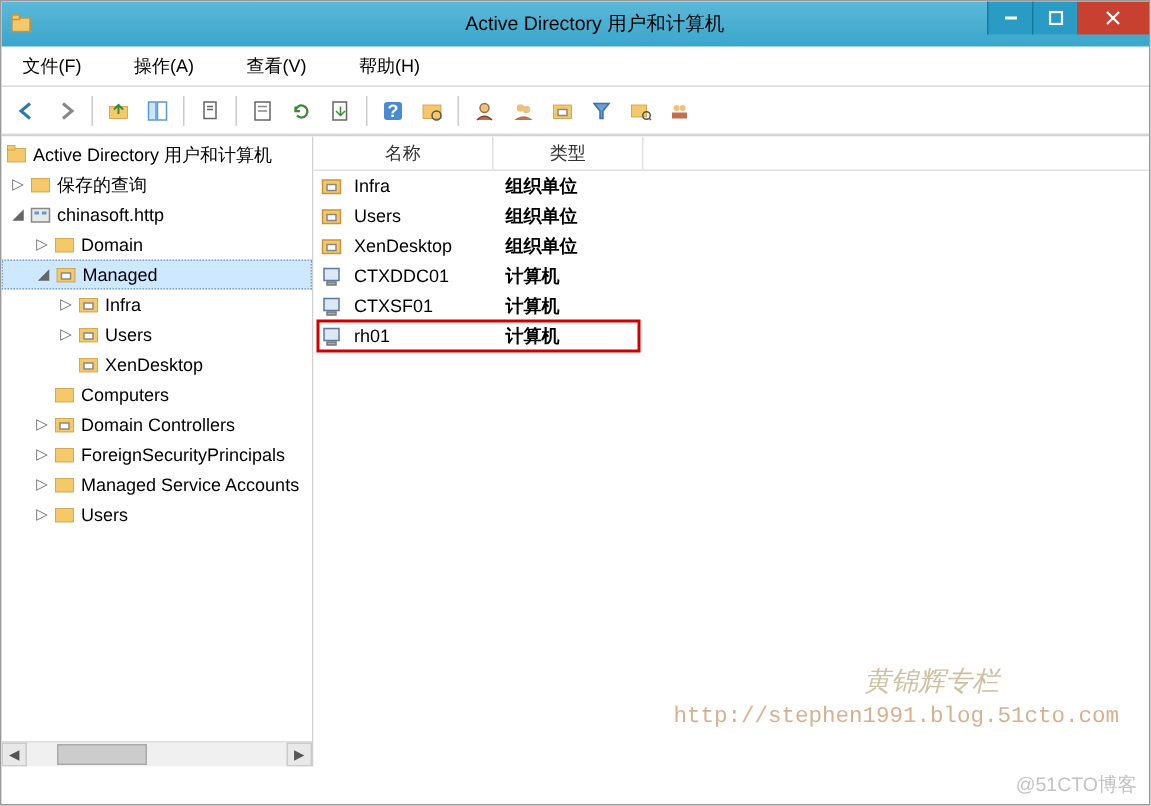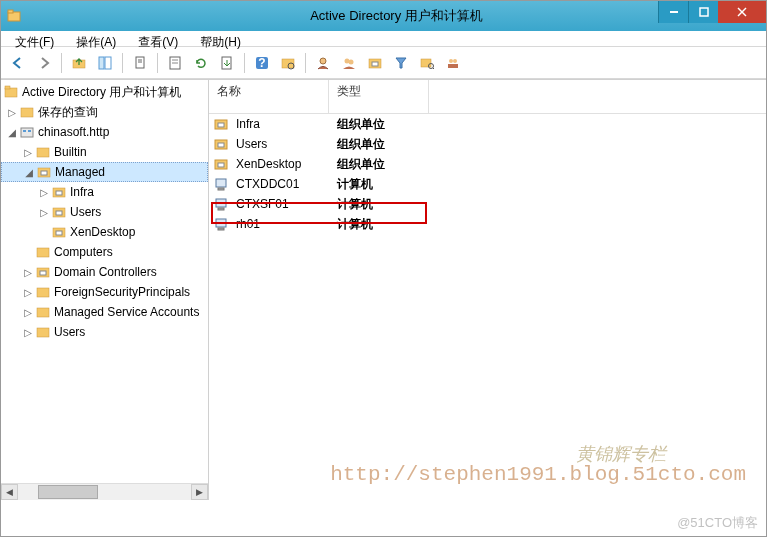--- a/index.html
+++ b/index.html
@@ -6,55 +6,55 @@
 body { background: #fff; width: 767px; height: 537px; overflow: hidden; border: 1px solid #999; position: relative; }
 
 .titlebar { height: 30px; background: linear-gradient(#5bb8d8, #3aa6cc); display: flex; align-items: center; position: relative; }
 .titlebar .title { flex: 1; text-align: center; color: #000; font-size: 13px; }
 .titlebar .icon-box { width: 26px; height: 30px; display: flex; align-items: center; justify-content: center; }
 .win-controls { display: flex; height: 22px; position: absolute; right: 0; top: 0; }
 .win-controls div { width: 30px; height: 22px; display: flex; align-items: center; justify-content: center; font-size: 12px; cursor: pointer; }
 .win-min, .win-max { background: #2a9bc4; color: #fff; border-left: 1px solid #1a7a9a; }
 .win-close { background: #c84030; color: #fff; width: 48px !important; }
 
-.menubar { height: 16px; background: #fff; border-bottom: 1px solid #d8d8d8; display: flex; align-items: flex-start; padding: 0 6px; gap: 6px; }
+.menubar { height: 27px; background: #fff; border-bottom: 1px solid #d8d8d8; display: flex; align-items: center; padding: 0 6px; gap: 19px; }
 .menubar span { padding: 3px 8px; cursor: pointer; }
 
 .toolbar { height: 32px; background: #fff; border-bottom: 1px solid #d8d8d8; display: flex; align-items: center; padding: 0 6px; gap: 4px; }
 .tb-btn { width: 22px; height: 22px; display: flex; align-items: center; justify-content: center; cursor: pointer; border: 1px solid transparent; }
 .tb-sep { width: 1px; height: 20px; background: #ccc; margin: 0 2px; }
 
 .content { display: flex; height: calc(100% - 30px - 24px - 32px - 28px); border-top: 1px solid #d0d0d0; }
 .tree-pane { width: 208px; border-right: 1px solid #d0d0d0; overflow: hidden; background: #fff; position: relative; }
 .tree { padding: 2px 0; }
 .tree-row { display: flex; align-items: center; height: 20px; white-space: nowrap; cursor: pointer; }
 .tree-row.selected { background: #cde8ff; border: 1px dotted #7da2ce; }
 .expander { width: 14px; text-align: center; color: #666; font-size: 10px; user-select: none; }
 .node-icon { width: 16px; height: 16px; display: inline-flex; align-items: center; justify-content: center; margin-right: 3px; }
 
 .hscroll { position: absolute; bottom: 0; left: 0; right: 0; height: 17px; background: #f0f0f0; border-top: 1px solid #ddd; display: flex; }
 .hscroll .arrow { width: 17px; background: #e8e8e8; border: 1px solid #ccc; display: flex; align-items: center; justify-content: center; font-size: 9px; color: #555; }
 .hscroll .track { flex: 1; position: relative; }
 .hscroll .thumb { position: absolute; left: 20px; width: 60px; top: 1px; bottom: 1px; background: #ccc; border: 1px solid #aaa; }
 
 .list-pane { flex: 1; background: #fff; position: relative; overflow: hidden; }
-.list-header { height: 34px; display: flex; border-bottom: 1px solid #e0e0e0; }
+.list-header { height: 23px; display: flex; border-bottom: 1px solid #e0e0e0; text-align: center; }
 .list-header div { padding: 3px 8px; border-right: 1px solid #e0e0e0; color: #333; }
 .col-name { width: 120px; }
 .col-type { width: 100px; }
 .col-desc { flex: 1; }
 .list-body { }
 .list-row { display: flex; height: 20px; align-items: center; cursor: pointer; }
 .list-row .cell-name { width: 120px; padding-left: 4px; display: flex; align-items: center; gap: 4px; }
 .list-row .cell-type { width: 100px; padding-left: 8px; font-weight: bold; }
 .list-row .cell-desc { flex: 1; padding-left: 8px; }
 .highlight-box { position: absolute; border: 2px solid #d00000; pointer-events: none; }
 
 .watermark1 { position: absolute; right: 100px; bottom: 70px; color: #b8a878; font-style: italic; font-family: Liberation Serif, serif; font-size: 18px; opacity: 0.7; pointer-events: none; }
-.watermark2 { position: absolute; right: 20px; bottom: 50px; color: #c89060; font-size: 21px; opacity: 0.7; font-family: "Courier New", monospace; pointer-events: none; }
+.watermark2 { position: absolute; right: 20px; bottom: 50px; color: #c89060; font-size: 15px; opacity: 0.7; font-family: "Courier New", monospace; pointer-events: none; }
 .watermark3 { position: absolute; right: 8px; bottom: 4px; color: #999; font-size: 13px; opacity: 0.6; pointer-events: none; }
 
 .footer-space { height: 28px; background: #fff; }
 
 
 .svg-folder { fill: #f5c869; stroke: #c9953a; stroke-width: 0.5; }
 </style>
 </head>
 <body>
 
@@ -232,21 +232,21 @@
           </span>
         <span>chinasoft.http</span>
       </div>
       <div class="tree-row" style="padding-left:20px">
         <span class="expander">▷</span>
         <span class="node-icon">
             <svg width="16" height="16">
               <rect x="2" y="4" width="12" height="9" class="svg-folder"></rect>
             </svg>
           </span>
-        <span>Builtin</span>
+        <span>Domain</span>
       </div>
       <div class="tree-row selected" style="padding-left:20px">
         <span class="expander">◢</span>
         <span class="node-icon">
             <svg width="16" height="16">
               <rect x="2" y="4" width="12" height="9" class="svg-folder"></rect>
               <rect x="5" y="7" width="6" height="4" fill="#fff" stroke="#888"></rect>
             </svg>
           </span>
         <span>Managed</span>

